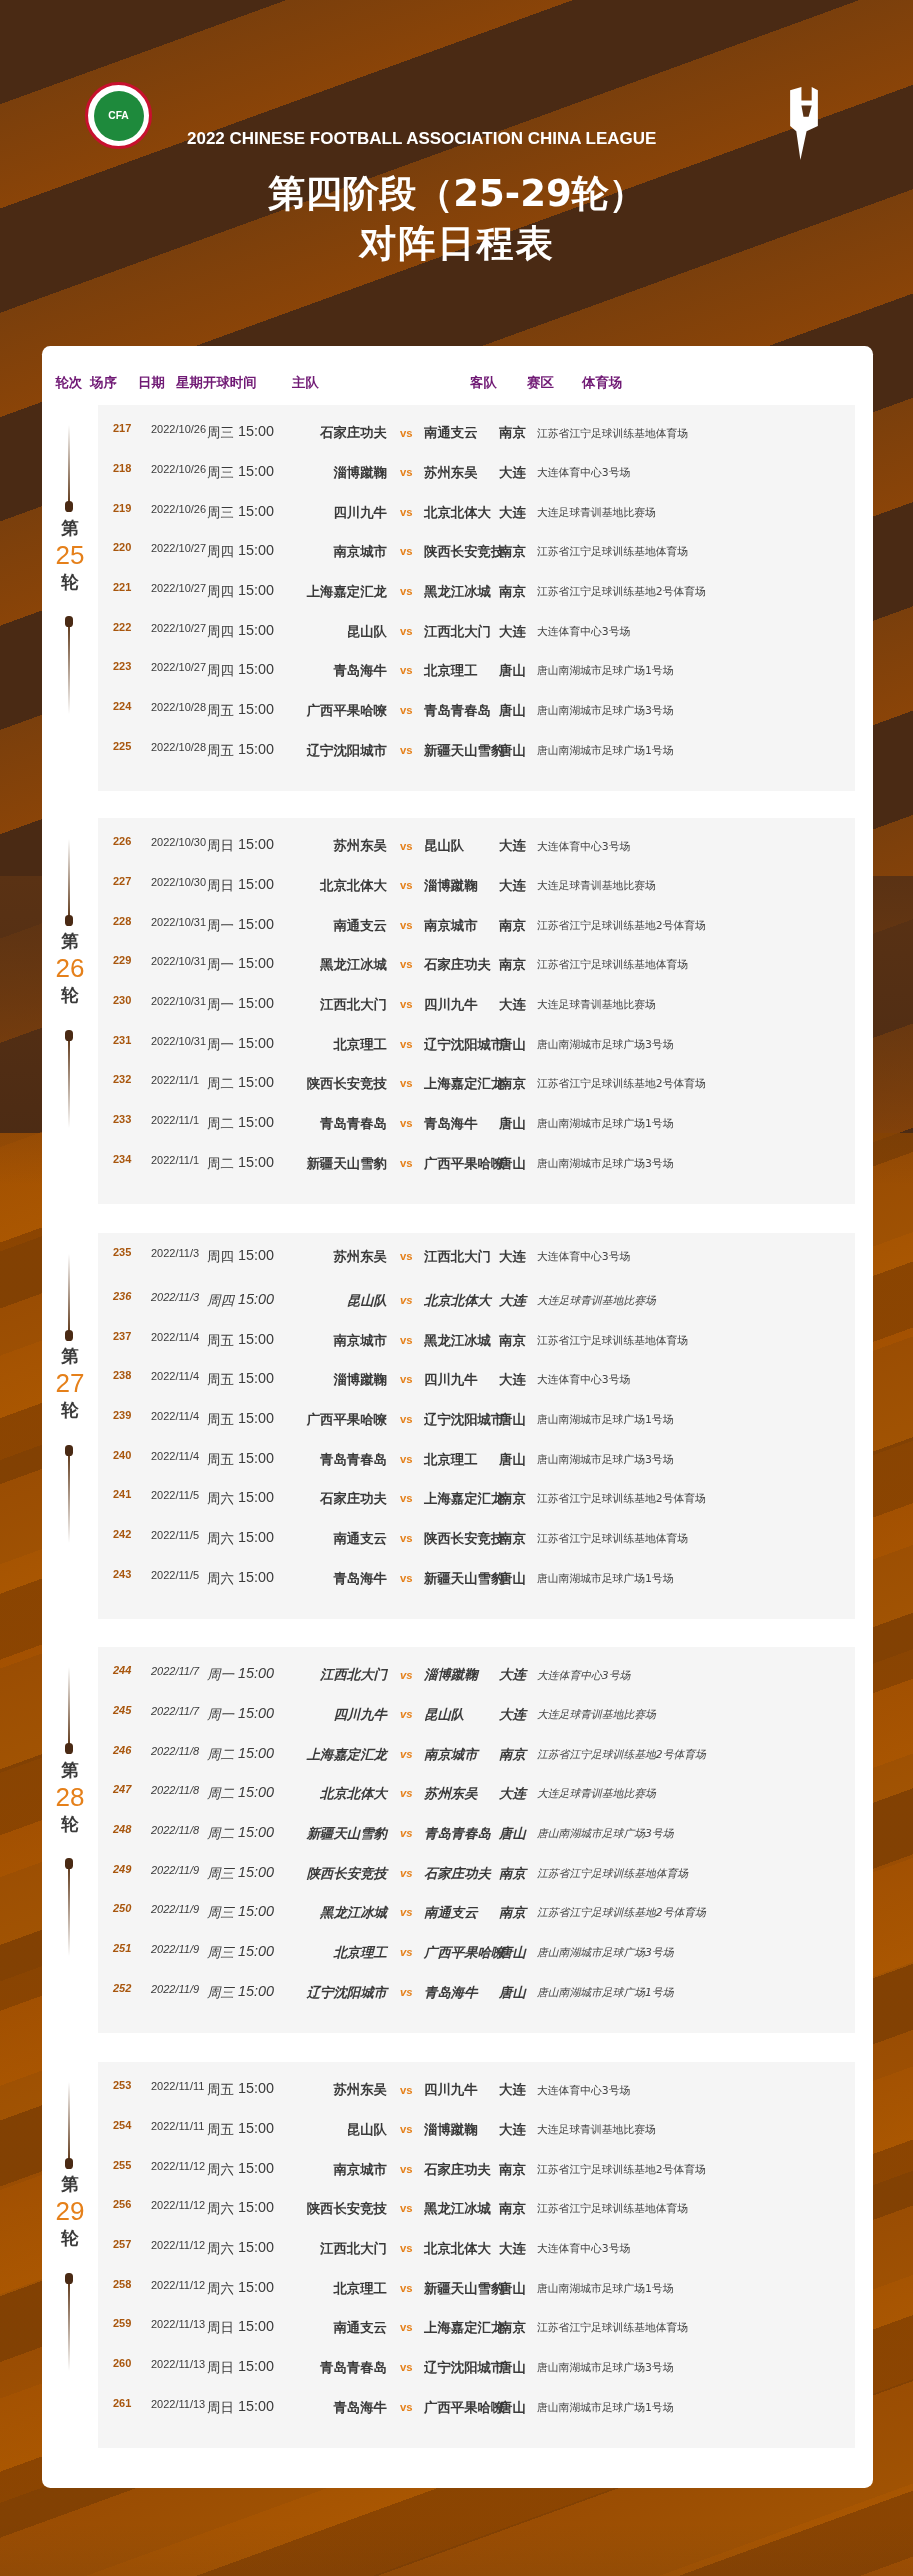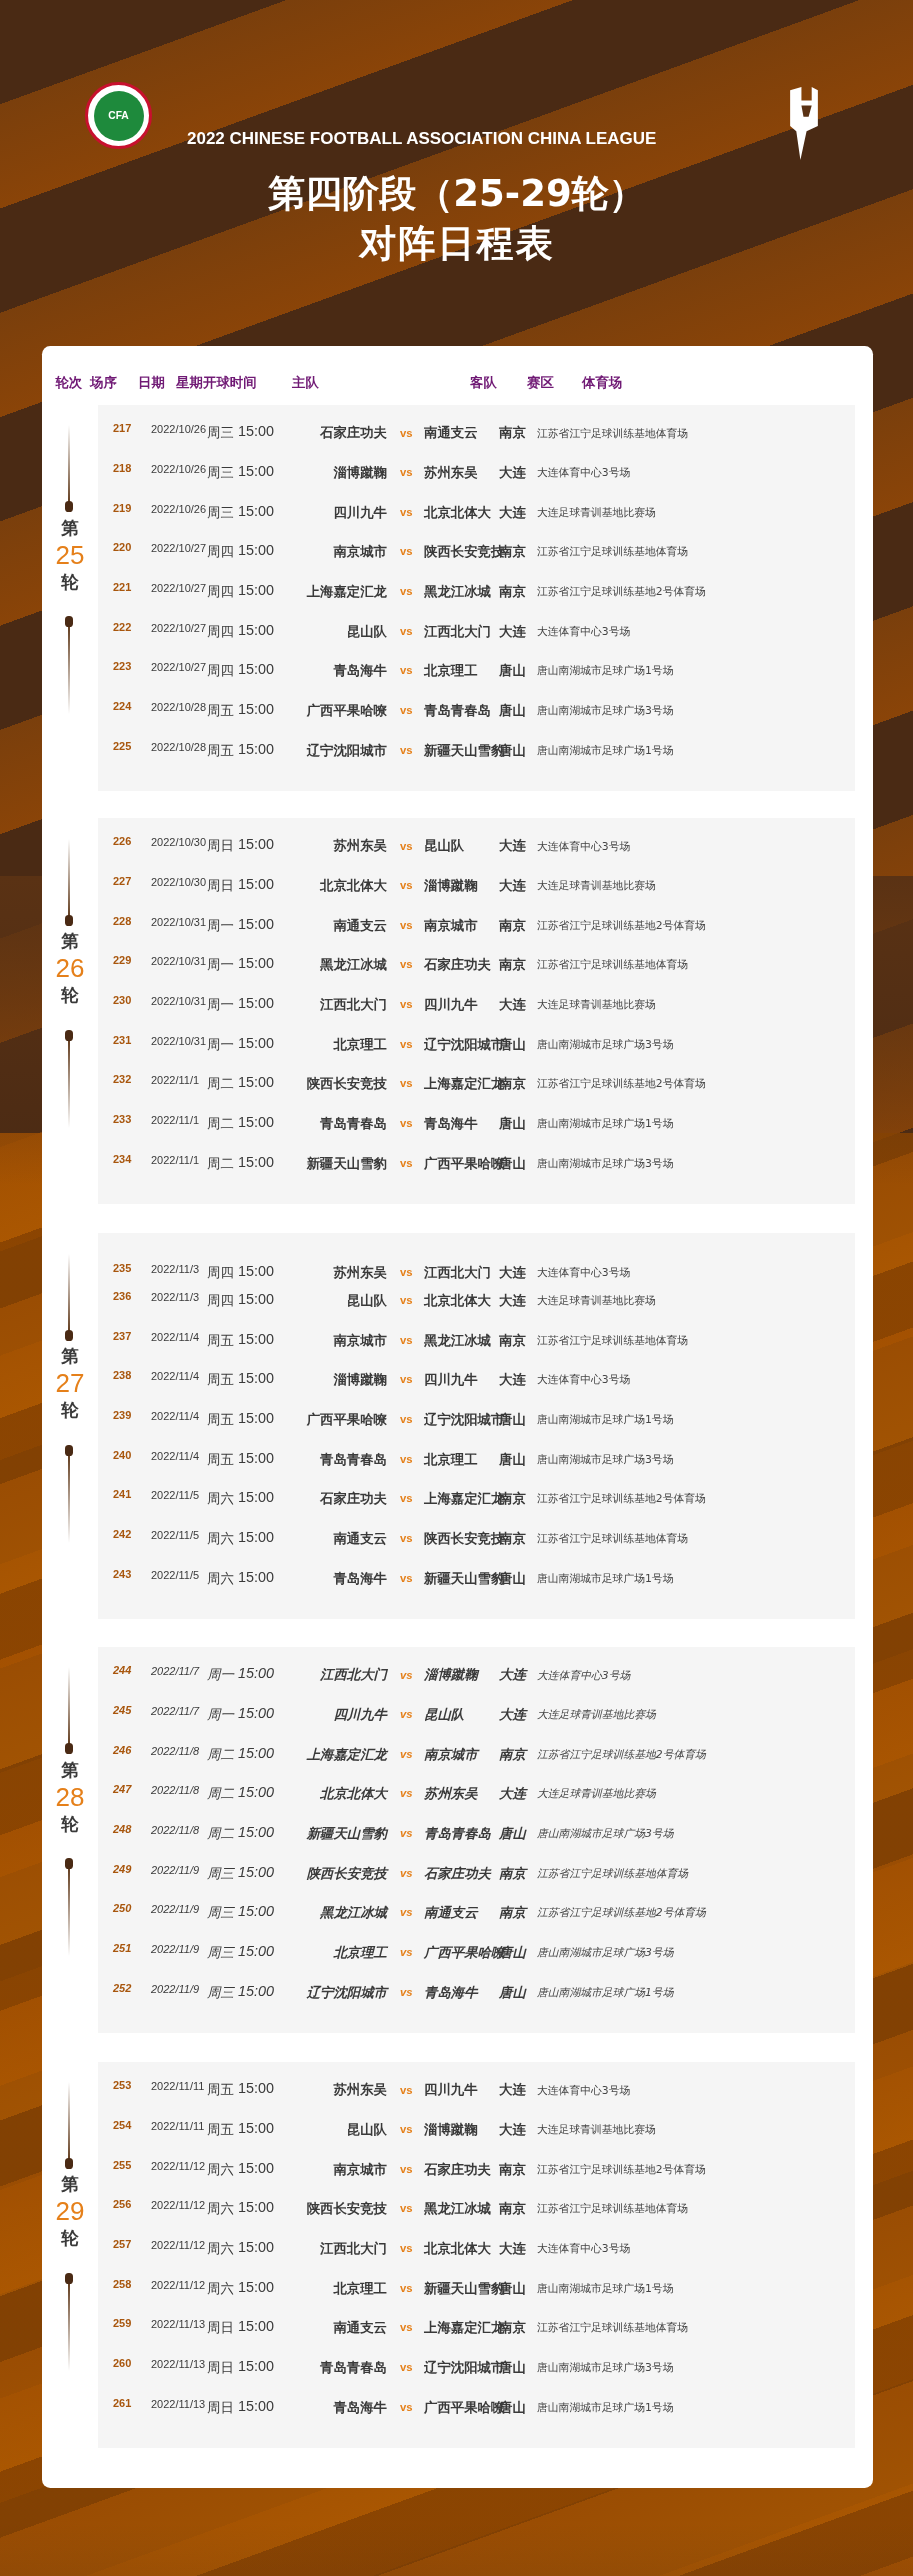--- a/index.html
+++ b/index.html
@@ -384,32 +384,32 @@
         <span class="num">27</span>
         <span class="lun">轮</span>
       </div>
       <div class="timeline down" style="top: 908px; height: 82px;">
         <div class="knob" style="bottom:-5.2px"></div>
       </div>
       <div class="timeline up" style="top: 1104px; height: 93px;">
         <div class="knob" style="top:-5.2px"></div>
       </div>
       <div class="round-block" style="top: 887px; height: 386px;">
-        <div class="row" style="top: 20px;">
+        <div class="row" style="top: 4px;">
           <span class="c-no">235</span>
           <span class="c-date">2022/11/3</span>
           <span class="c-wd">周四</span>
           <span class="c-time">15:00</span>
           <span class="c-home">苏州东吴</span>
           <span class="c-vs">vs</span>
           <span class="c-away">江西北大门</span>
           <span class="c-zone">大连</span>
           <span class="c-venue">大连体育中心3号场</span>
         </div>
-        <div class="row" style="top: 48px;">
+        <div class="row" style="top: 48px; font-style: italic;">
           <span class="c-no">236</span>
           <span class="c-date">2022/11/3</span>
           <span class="c-wd">周四</span>
           <span class="c-time">15:00</span>
           <span class="c-home">昆山队</span>
           <span class="c-vs">vs</span>
           <span class="c-away">北京北体大</span>
           <span class="c-zone">大连</span>
           <span class="c-venue">大连足球青训基地比赛场</span>
         </div>

